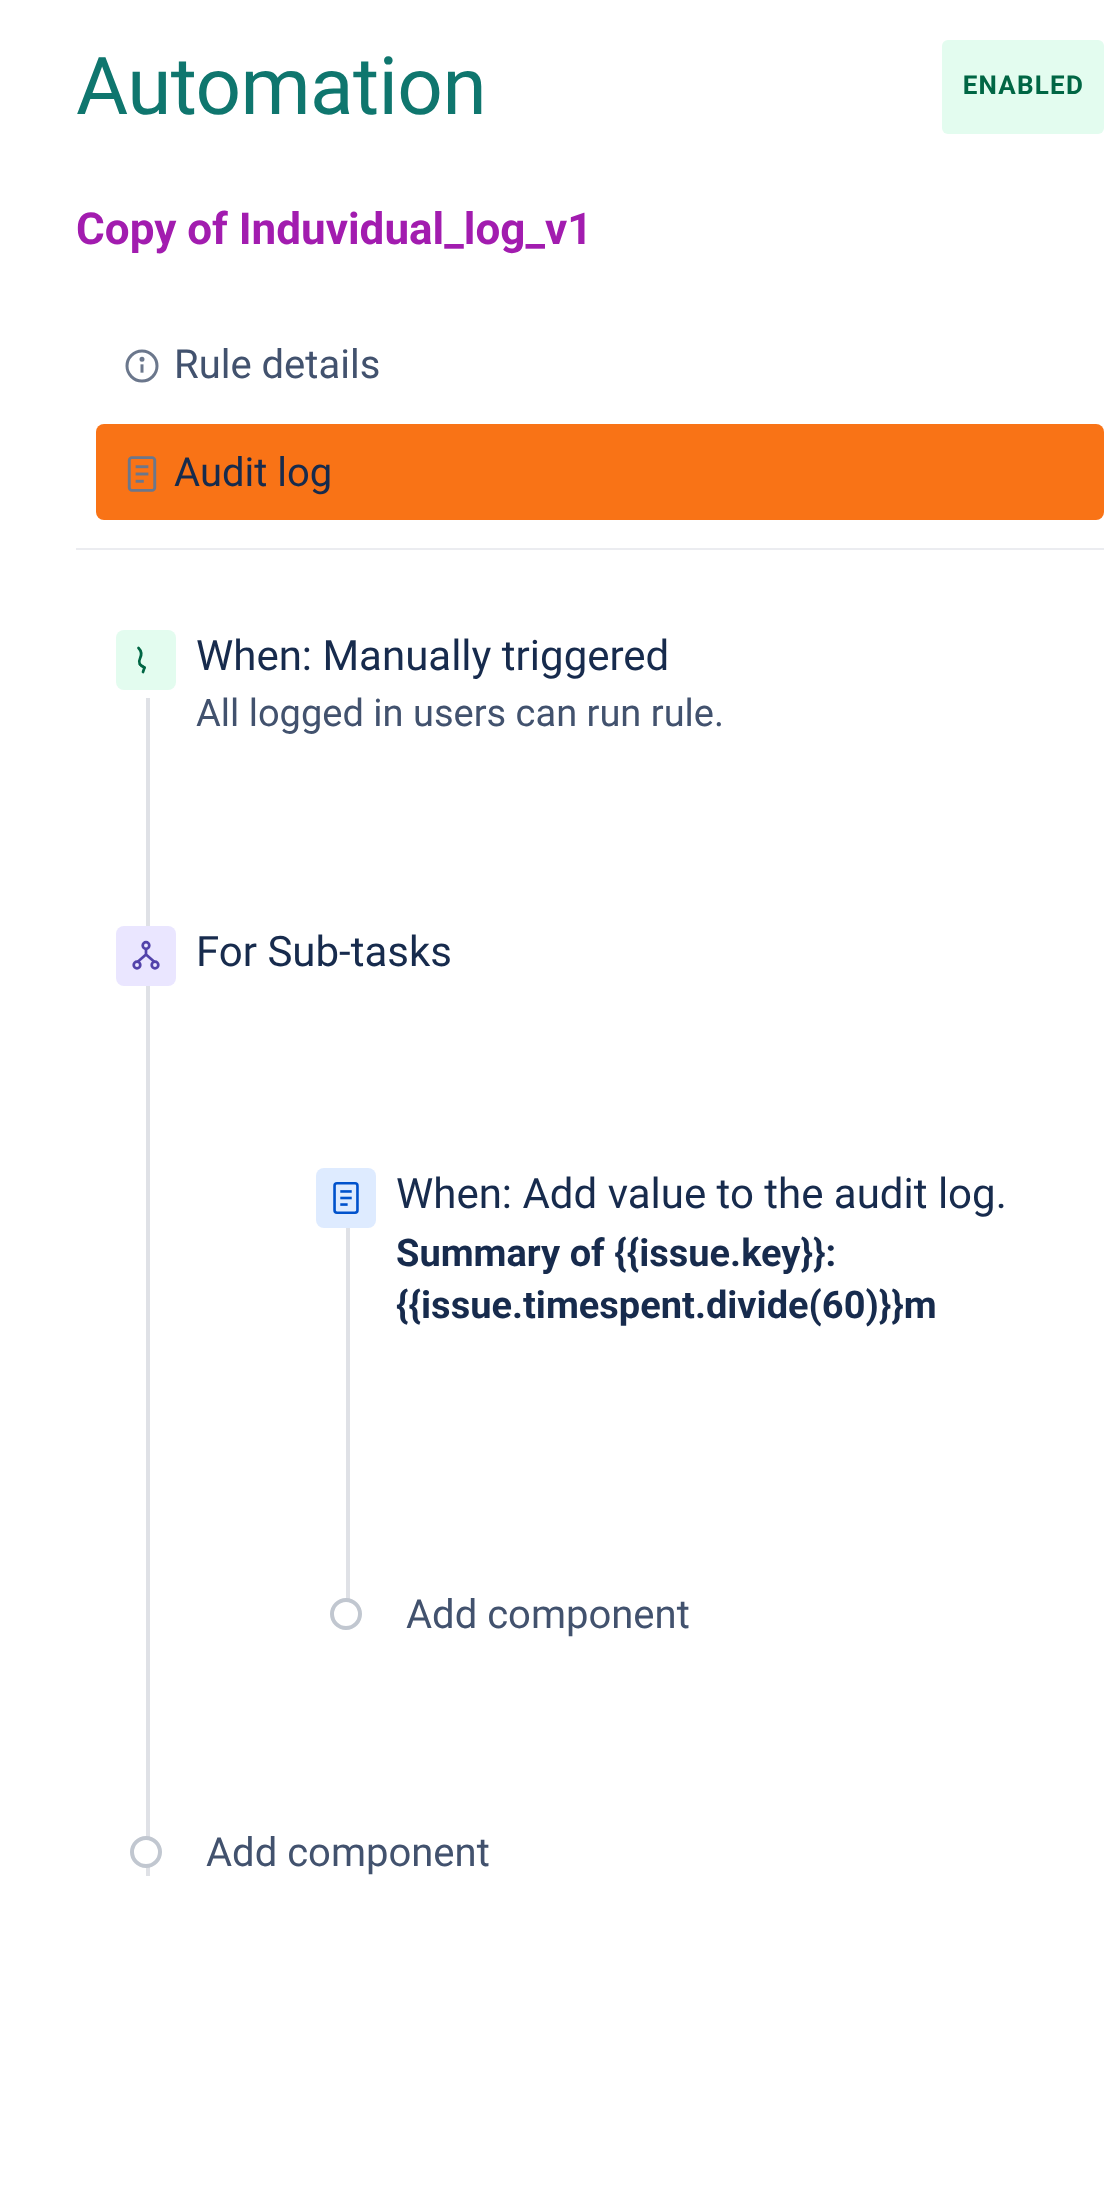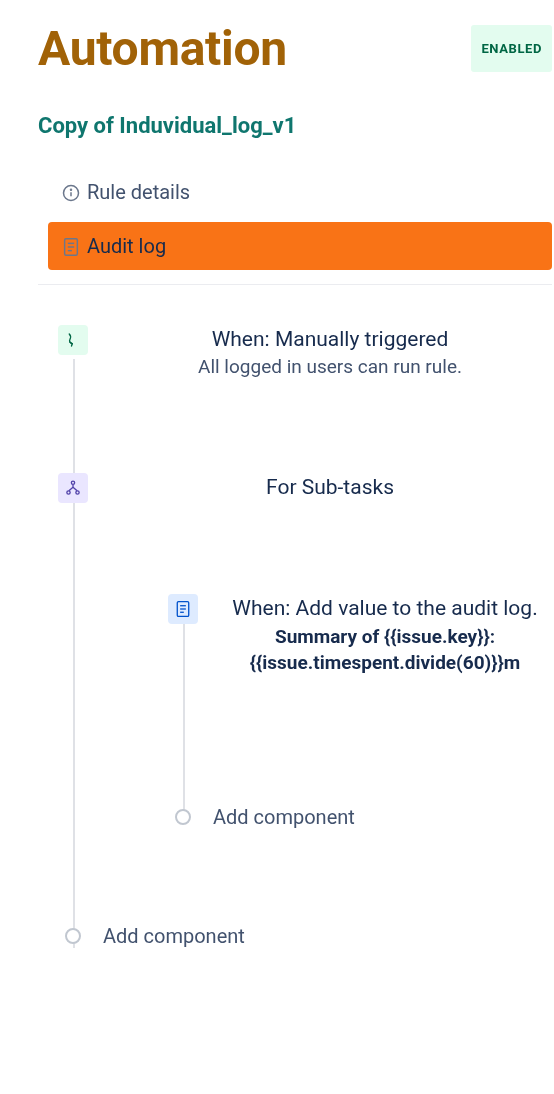--- a/index.html
+++ b/index.html
@@ -11,38 +11,38 @@
     height: 1094px;
     padding: 20px 2px 20px 38px;
   }
   .header-row {
     display: flex;
     justify-content: space-between;
     align-items: center;
     margin-bottom: 36px;
   }
   .page-title {
-    font-size: 48px;
-    font-weight: 700;
-    color: #a16207;
+    font-size: 40px;
+    font-weight: 400;
+    color: #0f766e;
     letter-spacing: -0.3px;
   }
   .badge {
     background: #E3FCEF;
     color: #006644;
     font-size: 13px;
     font-weight: 700;
     letter-spacing: 0.6px;
     padding: 16px 10px;
     border-radius: 3px;
   }
   .rule-name {
     font-size: 22px;
     font-weight: 700;
-    color: #0f766e;
+    color: #a21caf;
     margin-bottom: 30px;
   }
   .nav-item {
     display: flex;
     align-items: flex-end;
     gap: 5px;
     padding: 12px 12px;
     border-radius: 4px;
     font-size: 20px;
     color: #42526E;
@@ -75,22 +75,21 @@
     position: absolute;
     left: 35px;
     top: 34px;
     bottom: 0;
     width: 2px;
     background: #DFE1E6;
   }
   .step {
     position: relative;
     display: flex;
-    gap: 20px;
-    text-align: center;
+    gap: 10px;
   }
   .step-icon {
     width: 30px;
     height: 30px;
     border-radius: 4px;
     display: flex;
     align-items: center;
     justify-content: center;
     flex-shrink: 0;
     position: relative;

